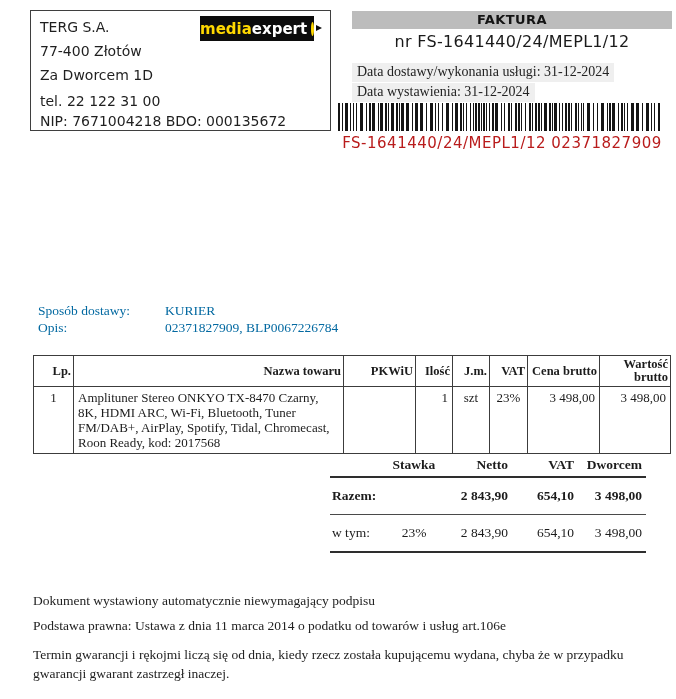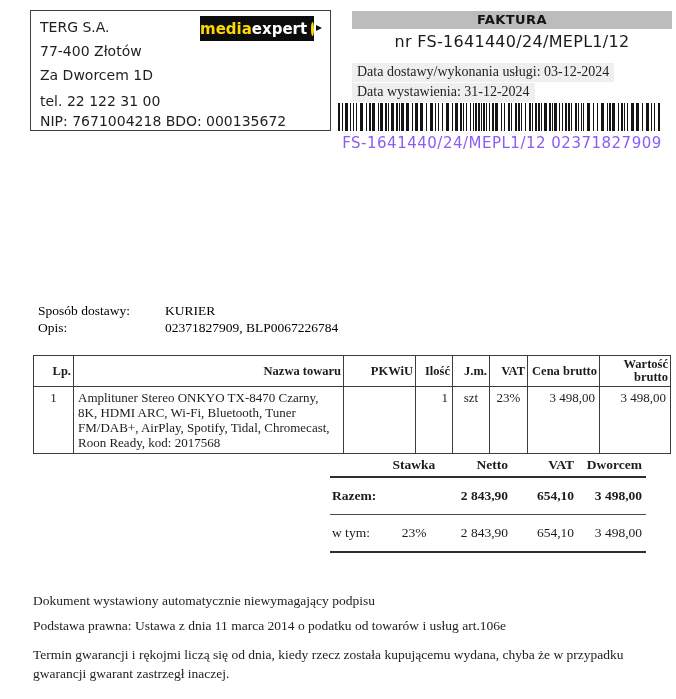--- a/index.html
+++ b/index.html
@@ -55,24 +55,24 @@
   .d1 { top:63px; } .d2 { top:83px; }
   
   .barcode {
     position:absolute; left:338px; top:103px; width:328px; height:28px;
     overflow:hidden; white-space:nowrap; font-size:0;
   }
   .barcode i { display:inline-block; height:100%; background:#141414; vertical-align:top; }
   .barcode-caption {
     position:absolute; left:338px; top:134px; width:328px; text-align:center;
     font-family:"DejaVu Sans","Liberation Sans",sans-serif;
-    font-size:15px; color:#8b5cf6; letter-spacing:0.5px; white-space:nowrap;
-  }
-  
-  .delivery { position:absolute; left:38px; top:302px; font-size:13.5px; color:#000000; }
+    font-size:15px; color:#b91c1c; letter-spacing:0.5px; white-space:nowrap;
+  }
+  
+  .delivery { position:absolute; left:38px; top:302px; font-size:13.5px; color:#0369a1; }
   .delivery .row { display:flex; line-height:17px; }
   .delivery .lbl { width:127px; }
   
   table.items {
     position:absolute; left:33px; top:355px; width:637px;
     border-collapse:collapse; table-layout:fixed;
     font-size:13px; color:#1c1c1c;
   }
   table.items th, table.items td { border:1px solid #3c3c3c; }
   table.items { border:1.5px solid #3c3c3c; }
@@ -118,21 +118,21 @@
   </div>
 
   <div class="logo">
     <span class="media">media</span>
       <span class="expert">expert</span>
       <span class="dot"></span>
   </div>
 
   <div class="fk-bar">FAKTURA</div>
   <div class="fk-number">nr FS-1641440/24/MEPL1/12</div>
-  <div class="date-line d1">Data dostawy/wykonania usługi: 03-12-2024</div>
+  <div class="date-line d1">Data dostawy/wykonania usługi: 31-12-2024</div>
   <div class="date-line d2">Data wystawienia: 31-12-2024</div>
 
   <div class="barcode"><i style="width:2px;margin-right:2px"></i><i style="width:1px;margin-right:2px"></i><i style="width:3px;margin-right:2px"></i><i style="width:1px;margin-right:2px"></i><i style="width:1px;margin-right:2px"></i><i style="width:1px;margin-right:3px"></i><i style="width:3px;margin-right:3px"></i><i style="width:1px;margin-right:2px"></i><i style="width:2px;margin-right:1px"></i><i style="width:3px;margin-right:3px"></i><i style="width:1px;margin-right:1px"></i><i style="width:3px;margin-right:2px"></i><i style="width:2px;margin-right:1px"></i><i style="width:1px;margin-right:2px"></i><i style="width:3px;margin-right:2px"></i><i style="width:2px;margin-right:1px"></i><i style="width:1px;margin-right:1px"></i><i style="width:3px;margin-right:2px"></i><i style="width:3px;margin-right:3px"></i><i style="width:1px;margin-right:2px"></i><i style="width:3px;margin-right:2px"></i><i style="width:3px;margin-right:3px"></i><i style="width:1px;margin-right:3px"></i><i style="width:3px;margin-right:2px"></i><i style="width:1px;margin-right:2px"></i><i style="width:1px;margin-right:3px"></i><i style="width:1px;margin-right:3px"></i><i style="width:3px;margin-right:3px"></i><i style="width:1px;margin-right:2px"></i><i style="width:3px;margin-right:2px"></i><i style="width:2px;margin-right:1px"></i><i style="width:1px;margin-right:2px"></i><i style="width:1px;margin-right:3px"></i><i style="width:1px;margin-right:2px"></i><i style="width:1px;margin-right:1px"></i><i style="width:2px;margin-right:1px"></i><i style="width:2px;margin-right:1px"></i><i style="width:1px;margin-right:1px"></i><i style="width:2px;margin-right:1px"></i><i style="width:1px;margin-right:2px"></i><i style="width:1px;margin-right:2px"></i><i style="width:2px;margin-right:1px"></i><i style="width:3px;margin-right:3px"></i><i style="width:1px;margin-right:2px"></i><i style="width:1px;margin-right:3px"></i><i style="width:2px;margin-right:1px"></i><i style="width:1px;margin-right:3px"></i><i style="width:2px;margin-right:1px"></i><i style="width:2px;margin-right:1px"></i><i style="width:1px;margin-right:3px"></i><i style="width:1px;margin-right:3px"></i><i style="width:2px;margin-right:1px"></i><i style="width:1px;margin-right:2px"></i><i style="width:2px;margin-right:1px"></i><i style="width:2px;margin-right:1px"></i><i style="width:1px;margin-right:2px"></i><i style="width:3px;margin-right:2px"></i><i style="width:2px;margin-right:1px"></i><i style="width:1px;margin-right:1px"></i><i style="width:3px;margin-right:2px"></i><i style="width:1px;margin-right:2px"></i><i style="width:1px;margin-right:2px"></i><i style="width:2px;margin-right:1px"></i><i style="width:2px;margin-right:1px"></i><i style="width:1px;margin-right:3px"></i><i style="width:2px;margin-right:1px"></i><i style="width:1px;margin-right:2px"></i><i style="width:1px;margin-right:1px"></i><i style="width:1px;margin-right:3px"></i><i style="width:3px;margin-right:3px"></i><i style="width:1px;margin-right:3px"></i><i style="width:1px;margin-right:3px"></i><i style="width:3px;margin-right:3px"></i><i style="width:1px;margin-right:1px"></i><i style="width:2px;margin-right:1px"></i><i style="width:3px;margin-right:3px"></i><i style="width:1px;margin-right:2px"></i><i style="width:2px;margin-right:1px"></i><i style="width:1px;margin-right:2px"></i><i style="width:1px;margin-right:3px"></i><i style="width:3px;margin-right:2px"></i><i style="width:3px;margin-right:3px"></i><i style="width:1px;margin-right:3px"></i><i style="width:3px;margin-right:2px"></i><i style="width:1px;margin-right:2px"></i><i style="width:1px;margin-right:3px"></i><i style="width:2px"></i></div>
   <div class="barcode-caption">FS-1641440/24/MEPL1/12 02371827909</div>
 
   <div class="delivery">
     <div class="row">
       <span class="lbl">Sposób dostawy:</span>
       <span>KURIER</span>
     </div>

